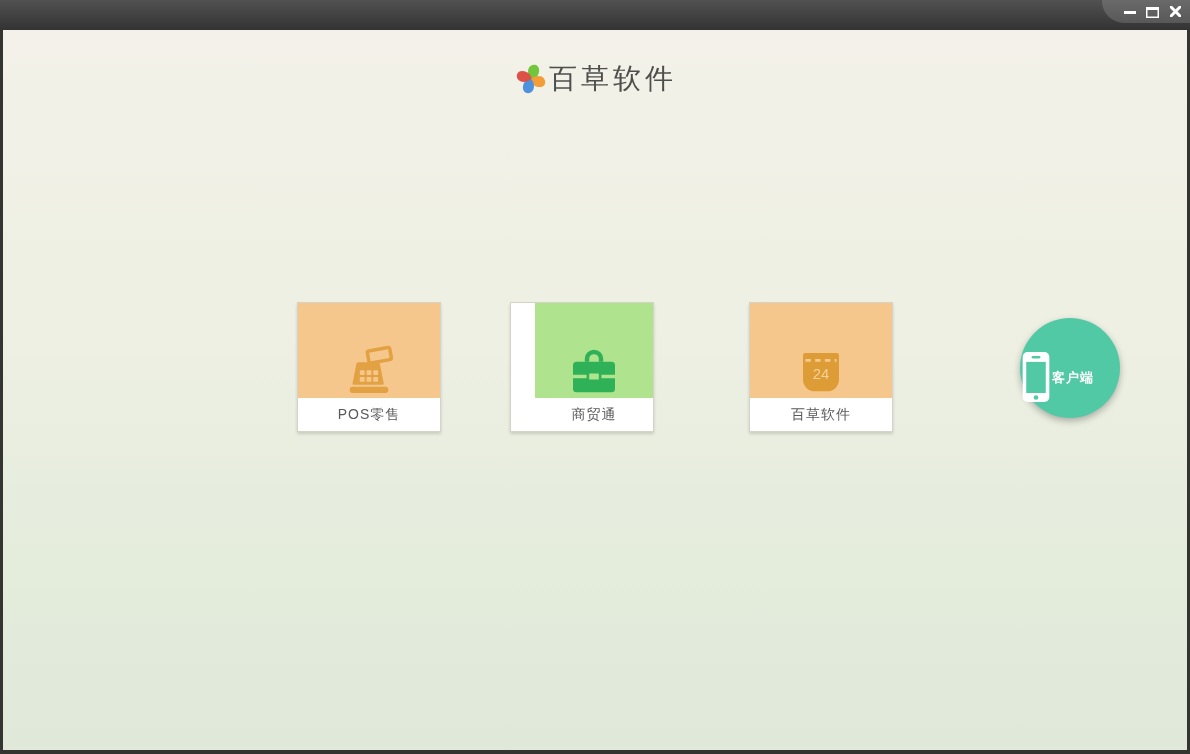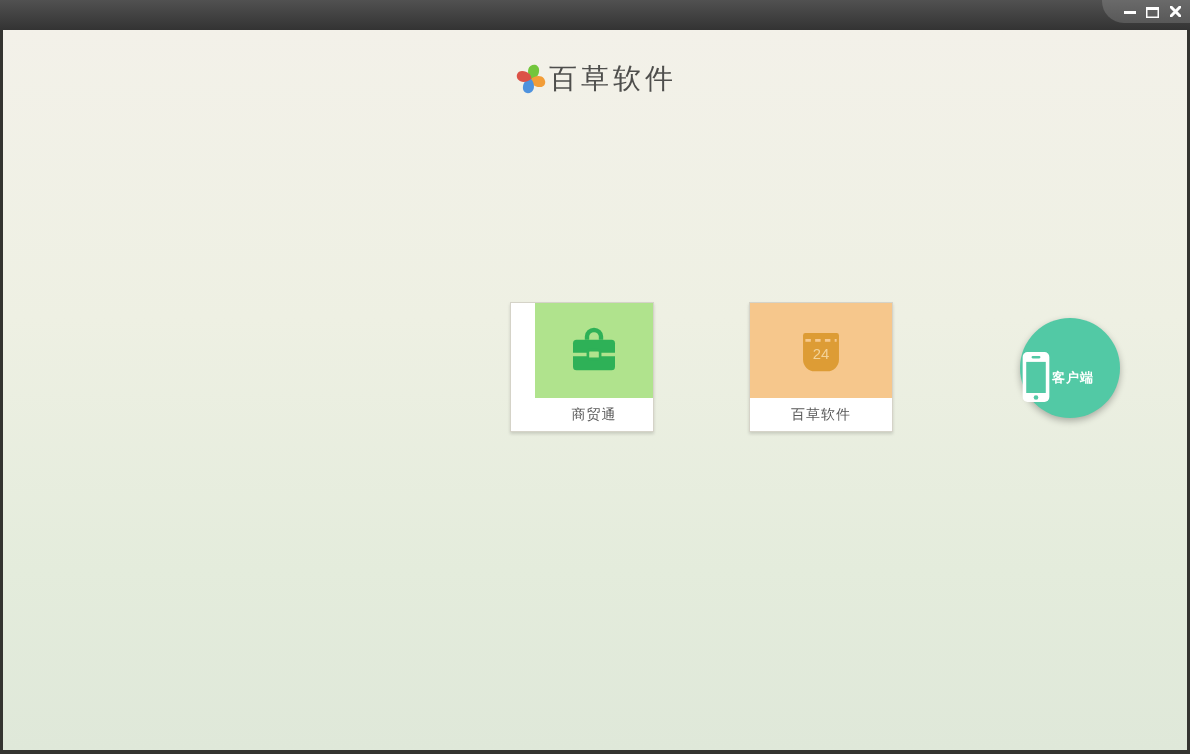--- a/index.html
+++ b/index.html
@@ -41,21 +41,21 @@
   }
 
   
   .card {
     position:absolute; width:144px; height:130px;
     background:#ffffff; border:1px solid #d5d3c8;
     box-shadow:0 2px 3px rgba(0,0,0,0.14);
     cursor:pointer;
   }
   .card-tile {
-    height:95px; display:flex; align-items:center; justify-content:center;
+    height:95px; display:flex; align-items:flex-end; justify-content:center;
   }
   .tile-orange { background:#f6c78c; }
   .tile-green  { background:#b0e38d; }
   .card-label {
     height:33px; display:flex; align-items:center; justify-content:center;
     font-size:14px; color:#595959; letter-spacing:1px; background:#fff;
   }
   #card-pos  { left:294px; top:272px; }
   #card-trade{ left:507px; top:272px;padding-left:24px; }
   #card-lean { left:746px; top:272px; }
@@ -105,20 +105,40 @@
         <g>
           <path d="M32.5,33 C28,26 28.5,13 37,9.5 C45,6.5 52,12 50,20.5 C47.5,30 39,34.5 32.5,33 Z" fill="#72c63c" transform="rotate(-15 32 32)"></path>
           <path d="M32.5,33 C28,26 28.5,13 37,9.5 C45,6.5 52,12 50,20.5 C47.5,30 39,34.5 32.5,33 Z" fill="#f29d38" transform="rotate(75 32 32)"></path>
           <path d="M32.5,33 C28,26 28.5,13 37,9.5 C45,6.5 52,12 50,20.5 C47.5,30 39,34.5 32.5,33 Z" fill="#4e92de" transform="rotate(165 32 32)"></path>
           <path d="M32.5,33 C28,26 28.5,13 37,9.5 C45,6.5 52,12 50,20.5 C47.5,30 39,34.5 32.5,33 Z" fill="#dc5247" transform="rotate(255 32 32)"></path>
         </g>
       </svg>
       <div class="app-title">百草软件</div>
     </div>
 
+    <div class="card" id="card-pos">
+      <div class="card-tile tile-orange">
+        <svg width="56" height="54" viewBox="0 0 64 60">
+          <g transform="rotate(-10 44 13)">
+            <rect x="31" y="5" width="26" height="14" rx="2" fill="none" stroke="#e2a243" stroke-width="4"></rect>
+          </g>
+          <path d="M20,20 h22 a2.5,2.5 0 0 1 2.5,2 l4.3,22 a1.5,1.5 0 0 1 -1.5,1.8 H14.7 a1.5,1.5 0 0 1 -1.5,-1.8 l4.3,-22 a2.5,2.5 0 0 1 2.5,-2 Z" fill="#e2a243"></path>
+          <g fill="#f6c78c">
+            <rect x="21.5" y="29" width="5.5" height="5.5" rx="1"></rect>
+            <rect x="29.2" y="29" width="5.5" height="5.5" rx="1"></rect>
+            <rect x="36.9" y="29" width="5.5" height="5.5" rx="1"></rect>
+            <rect x="21.5" y="36.8" width="5.5" height="5.5" rx="1"></rect>
+            <rect x="29.2" y="36.8" width="5.5" height="5.5" rx="1"></rect>
+            <rect x="36.9" y="36.8" width="5.5" height="5.5" rx="1"></rect>
+          </g>
+          <rect x="10" y="48" width="44" height="7" rx="3" fill="#e2a243"></rect>
+        </svg>
+      </div>
+      <div class="card-label">POS零售</div>
+    </div>
 
     <div class="card" id="card-trade">
       <div class="card-tile tile-green">
         <svg width="56" height="50" viewBox="0 0 64 56">
           <path d="M24,15 v-3.5 a8,7.5 0 0 1 16,0 V15" fill="none" stroke="#2eb157" stroke-width="5"></path>
           <path d="M8,30 v-11 a4,4 0 0 1 4,-4 h40 a4,4 0 0 1 4,4 v11 Z" fill="#2eb157"></path>
           <path d="M8,34 h48 v12 a4,4 0 0 1 -4,4 H12 a4,4 0 0 1 -4,-4 Z" fill="#2eb157"></path>
           <rect x="25" y="27" width="14" height="10" rx="2" fill="#b0e38d" stroke="#2eb157" stroke-width="3"></rect>
         </svg>
       </div>

